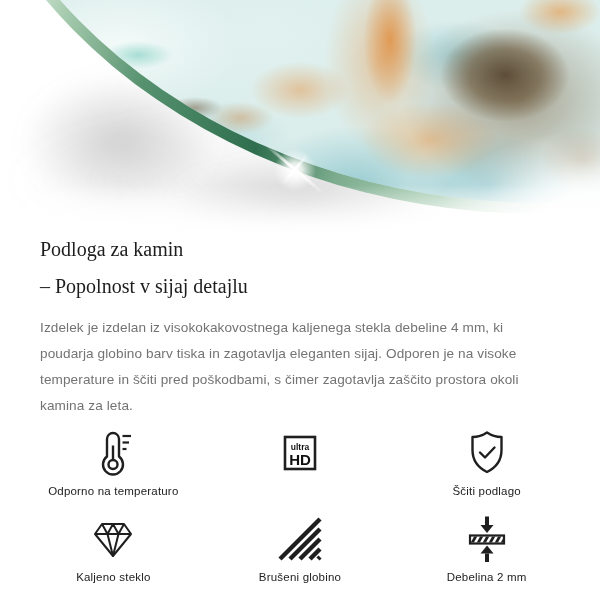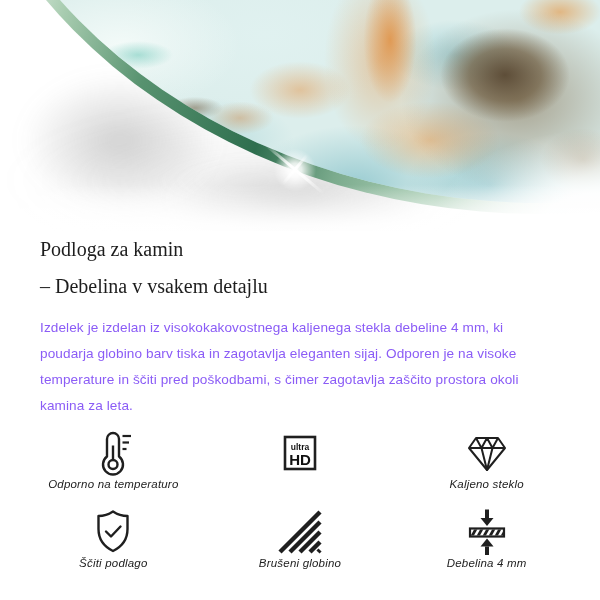--- a/index.html
+++ b/index.html
@@ -53,49 +53,49 @@
   .ray-long{transform:rotate(40deg);}
   .ray-short{transform:rotate(-50deg) scaleX(.5);}
   .hero-fade{position:absolute;inset:0;pointer-events:none;
     background:
       linear-gradient(to bottom,rgba(255,255,255,0) 80%,rgba(255,255,255,.9) 98%),
       radial-gradient(ellipse 250px 150px at 100% 100%,rgba(255,255,255,.95) 25%,rgba(255,255,255,0) 68%);}
   
   .content{padding:0 40px;}
   h1{font-family:"Liberation Serif",serif;font-weight:400;
      font-size:20px;line-height:37px;color:#1d1d1d;margin:0;}
-  .desc{font-size:13.6px;line-height:26px;color:#8b5cf6;
+  .desc{font-size:13.6px;line-height:26px;color:#737373;
         margin:10px 0 0;max-width:522px;letter-spacing:.1px;}
   
   .features{display:grid;grid-template-columns:repeat(3,1fr);
             row-gap:17px;margin-top:10px;padding:0 20px;}
   .feature{display:flex;flex-direction:column;align-items:center;text-align:center;}
   .icon-box{height:48px;display:flex;align-items:center;justify-content:center;}
-  .feature-label{font-size:11.5px;color:#222;letter-spacing:.2px;line-height:14px;font-style:italic;}
+  .feature-label{margin-top:7px;font-size:11.5px;color:#222;letter-spacing:.2px;line-height:14px;}
   svg{display:block;}
 </style>
 </head>
 <body>
 
 <div class="hero">
   <div class="shadow shadow-c"></div>
   <div class="shadow shadow-a"></div>
   <div class="shadow shadow-b"></div>
   <div class="glass-edge"></div>
   <div class="marble"></div>
   <div class="sparkle">
     <div class="ray ray-long"></div>
     <div class="ray ray-short"></div>
     <div class="core"></div>
   </div>
   <div class="hero-fade"></div>
 </div>
 
 <div class="content">
-  <h1><span>Podloga za kamin</span><br><span>– Debelina v vsakem detajlu</span></h1>
+  <h1><span>Podloga za kamin</span><br><span>– Popolnost v sijaj detajlu</span></h1>
   <p class="desc">Izdelek je izdelan iz visokokakovostnega kaljenega stekla debeline 4 mm, ki poudarja globino barv tiska in zagotavlja eleganten sijaj. Odporen je na visoke temperature in ščiti pred poškodbami, s čimer zagotavlja zaščito prostora okoli kamina za leta.</p>
 </div>
 
 <div class="features">
 
   <div class="feature">
     <div class="icon-box">
       <svg width="48" height="48" viewBox="0 0 48 48" fill="none" stroke="#1f1f1f">
         <path d="M18,10 a6,6 0 0 1 12,0 V27.5 a10,10 0 1 1 -12,0 Z" stroke-width="2.4" stroke-linejoin="round"></path>
         <circle cx="24" cy="35.5" r="4.5" stroke-width="2.4"></circle>
@@ -113,38 +113,38 @@
       <svg width="48" height="48" viewBox="0 0 48 48">
         <rect x="9" y="8" width="30" height="32" fill="none" stroke="#1f1f1f" stroke-width="2.6"></rect>
         <text x="24" y="21" text-anchor="middle" fill="#111" style="font-family:'Liberation Sans',sans-serif;font-size:8.5px;font-weight:700">ultra</text>
         <text x="24" y="35.5" text-anchor="middle" fill="#111" style="font-family:'Liberation Sans',sans-serif;font-size:15px;font-weight:700">HD</text>
       </svg>
     </div>
   </div>
 
   <div class="feature">
     <div class="icon-box">
+      <svg width="48" height="48" viewBox="0 0 48 48" fill="none" stroke="#1f1f1f">
+        <path d="M24,3.5 C28.5,6.5 33.5,8 38.5,8 V21 C38.5,31.5 32.5,38.8 24,43 C15.5,38.8 9.5,31.5 9.5,21 V8 C14.5,8 19.5,6.5 24,3.5 Z" stroke-width="2.4" stroke-linejoin="round"></path>
+        <path d="M17,23.5 L22,28.5 L31.5,18.5" stroke-width="2.4" stroke-linecap="round" stroke-linejoin="round"></path>
+      </svg>
+    </div>
+    <div class="feature-label">Ščiti podlago</div>
+  </div>
+
+  <div class="feature">
+    <div class="icon-box">
       <svg width="48" height="48" viewBox="0 0 48 48" fill="none" stroke="#1f1f1f" stroke-width="2" stroke-linejoin="round">
         <path d="M13,9 L35,9 L42,19 L24,41 L6,19 Z"></path>
         <path d="M6,19 H42"></path>
         <path d="M13,9 L18.5,19 L24,9 L29.5,19 L35,9"></path>
         <path d="M18.5,19 L24,41 L29.5,19"></path>
       </svg>
     </div>
     <div class="feature-label">Kaljeno steklo</div>
-  </div>
-
-  <div class="feature">
-    <div class="icon-box">
-      <svg width="48" height="48" viewBox="0 0 48 48" fill="none" stroke="#1f1f1f">
-        <path d="M24,3.5 C28.5,6.5 33.5,8 38.5,8 V21 C38.5,31.5 32.5,38.8 24,43 C15.5,38.8 9.5,31.5 9.5,21 V8 C14.5,8 19.5,6.5 24,3.5 Z" stroke-width="2.4" stroke-linejoin="round"></path>
-        <path d="M17,23.5 L22,28.5 L31.5,18.5" stroke-width="2.4" stroke-linecap="round" stroke-linejoin="round"></path>
-      </svg>
-    </div>
-    <div class="feature-label">Ščiti podlago</div>
   </div>
 
   <div class="feature">
     <div class="icon-box">
       <svg width="48" height="48" viewBox="0 0 48 48" stroke="#1f1f1f" stroke-width="4.5">
         <path d="M4,44 L44,4"></path>
         <path d="M14,44 L44,14"></path>
         <path d="M24,44 L44,24"></path>
         <path d="M34,44 L44,34"></path>
         <path d="M42,44 L44,42"></path>
@@ -169,16 +169,16 @@
             <path d="M14,30 L20,19"></path>
             <path d="M20,30 L26,19"></path>
           <path d="M26,30 L32,19"></path>
             <path d="M32,30 L38,19"></path>
             <path d="M38,30 L44,19"></path>
         </g>
         <path d="M17.5,38.5 h13 L24,30.5 Z" fill="#1f1f1f" transform="translate(0,0)"></path>
         <path d="M24,38.5 V47" stroke="#1f1f1f" stroke-width="4"></path>
       </svg>
     </div>
-    <div class="feature-label">Debelina 4 mm</div>
+    <div class="feature-label">Debelina 2 mm</div>
   </div>
 
 </div>
 
 </body></html>

